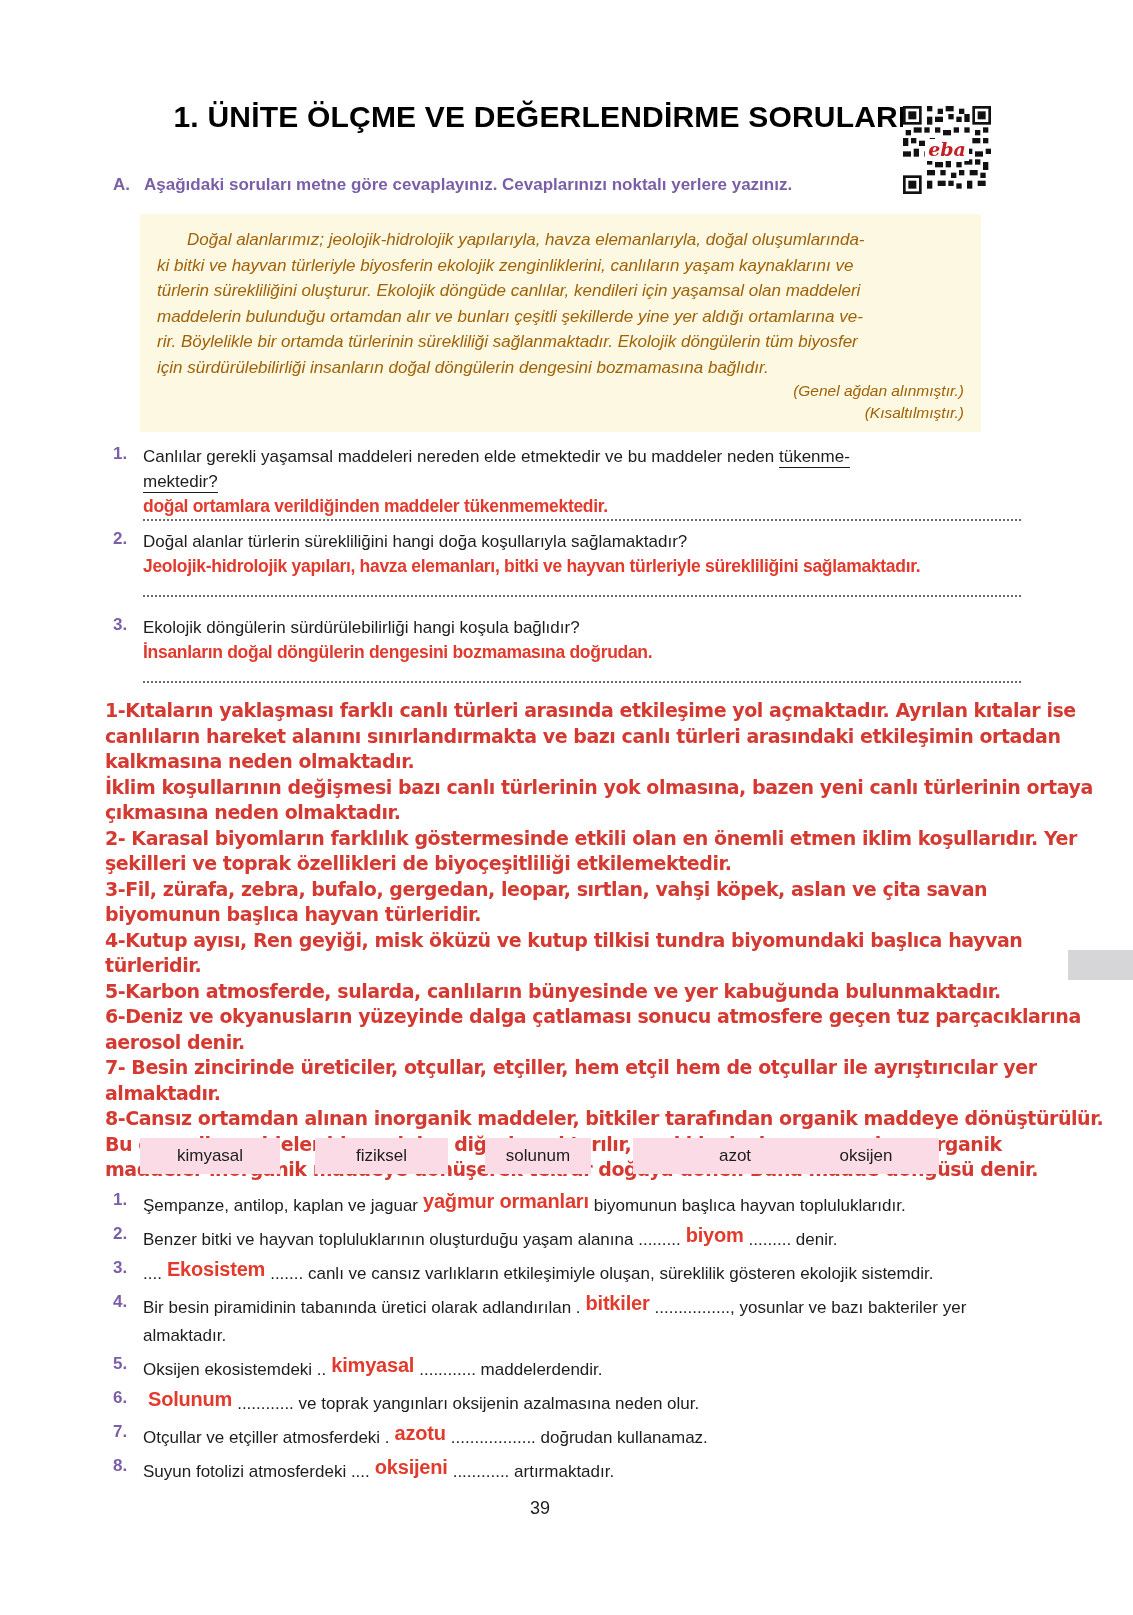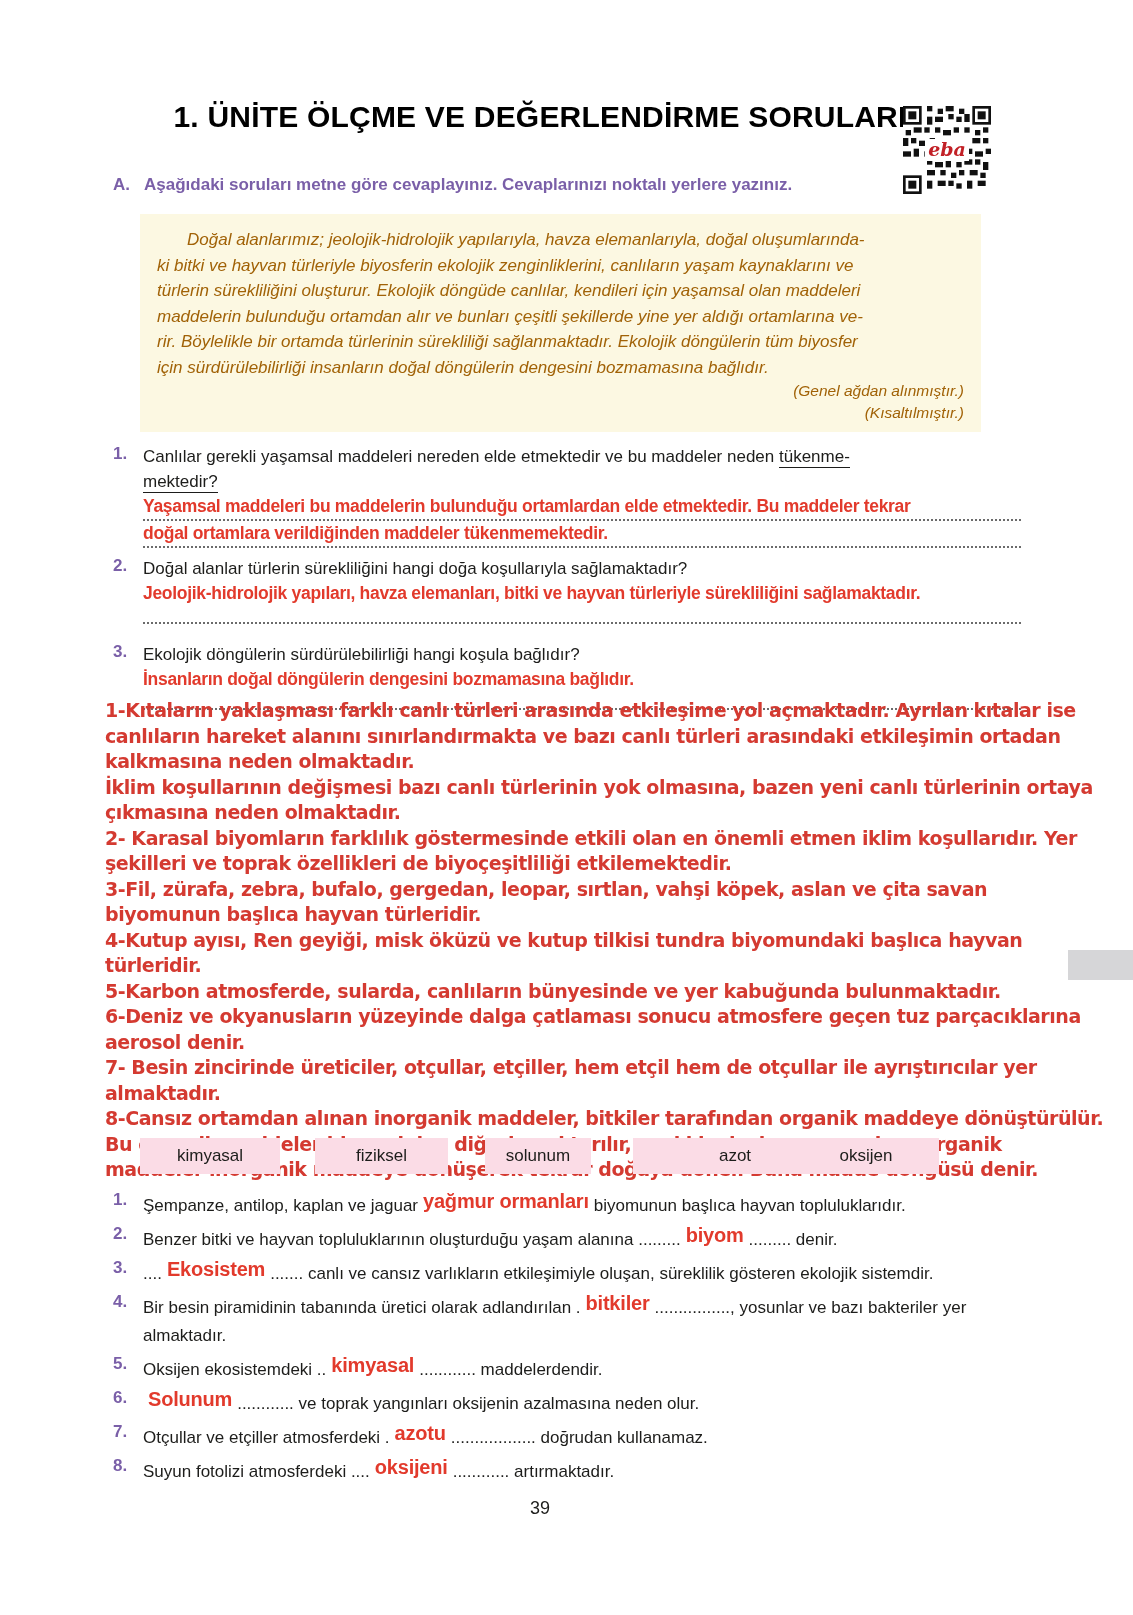--- a/index.html
+++ b/index.html
@@ -174,21 +174,20 @@
     <div class="passage-src">(Kısaltılmıştır.)</div>
   </div>
 
   <div class="qa">
 
     <div class="q-row">
       <span class="q-num">1.</span>
       <div class="q-body">
         <span>Canlılar gerekli yaşamsal maddeleri nereden elde etmektedir ve bu maddeler neden </span><span class="uline">tükenme-</span><br>
         <span class="uline">mektedir?</span>
-        <div class="ans ans-ruled">Yaşamsal maddeleri bu maddelerin bulunduğu ortamlardan elde etmektedir. Bu maddeler tekrar</div>
         <div class="ans ans-ruled">doğal ortamlara verildiğinden maddeler tükenmemektedir.</div>
       </div>
     </div>
 
     <div class="spacer-sm"></div>
 
     <div class="q-row">
       <span class="q-num">2.</span>
       <div class="q-body">
         <span>Doğal alanlar türlerin sürekliliğini hangi doğa koşullarıyla sağlamaktadır?</span>
@@ -196,21 +195,21 @@
         <div class="empty-rule"></div>
       </div>
     </div>
 
     <div class="spacer-sm"></div>
 
     <div class="q-row">
       <span class="q-num">3.</span>
       <div class="q-body">
         <span>Ekolojik döngülerin sürdürülebilirliği hangi koşula bağlıdır?</span>
-        <div class="ans">İnsanların doğal döngülerin dengesini bozmamasına bağlıdır.</div>
+        <div class="ans">İnsanların doğal döngülerin dengesini bozmamasına doğrudan.</div>
         <div class="empty-rule"></div>
       </div>
     </div>
 
   </div>
 
   <div class="red-block">
     <p>1-Kıtaların yaklaşması farklı canlı türleri arasında etkileşime yol açmaktadır. Ayrılan kıtalar ise canlıların hareket alanını sınırlandırmakta ve bazı canlı türleri arasındaki etkileşimin ortadan kalkmasına neden olmaktadır.</p>
     <p>İklim koşullarının değişmesi bazı canlı türlerinin yok olmasına, bazen yeni canlı türlerinin ortaya çıkmasına neden olmaktadır.</p>
     <p>2- Karasal biyomların farklılık göstermesinde etkili olan en önemli etmen iklim koşullarıdır. Yer şekilleri ve toprak özellikleri de biyoçeşitliliği etkilemektedir.</p>

